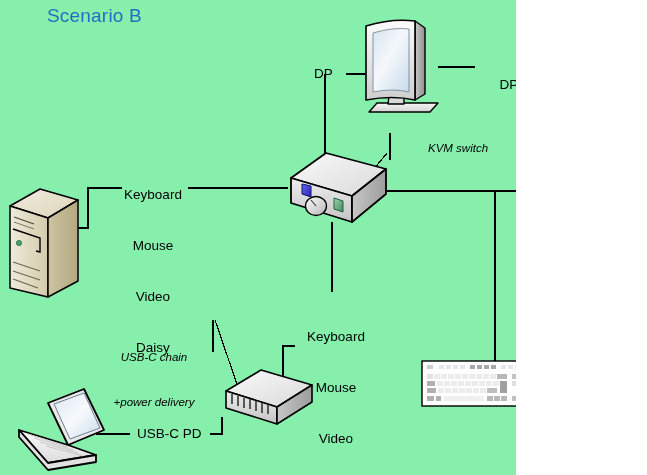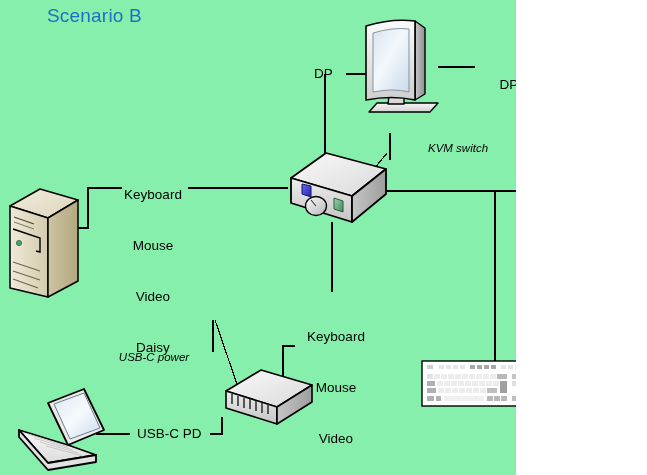--- a/index.html
+++ b/index.html
@@ -347,18 +347,19 @@
   </div>
 
   <div class="lbl center" style="left:296px; top:294px; width:80px;">
     <div>Keyboard</div>
     <div>Mouse</div>
     <div>Video</div>
     
   </div>
 
   <div class="lbl italic center" style="left:98px; top:320px; width:112px;">
-    <div>USB-C power</div>
+    <div>USB-C chain</div>
+    <div>+power delivery</div>
   </div>
 
   <div class="lbl" style="left:137px; top:425px;">USB-C PD</div>
 
 </div>
 
 </body></html>

